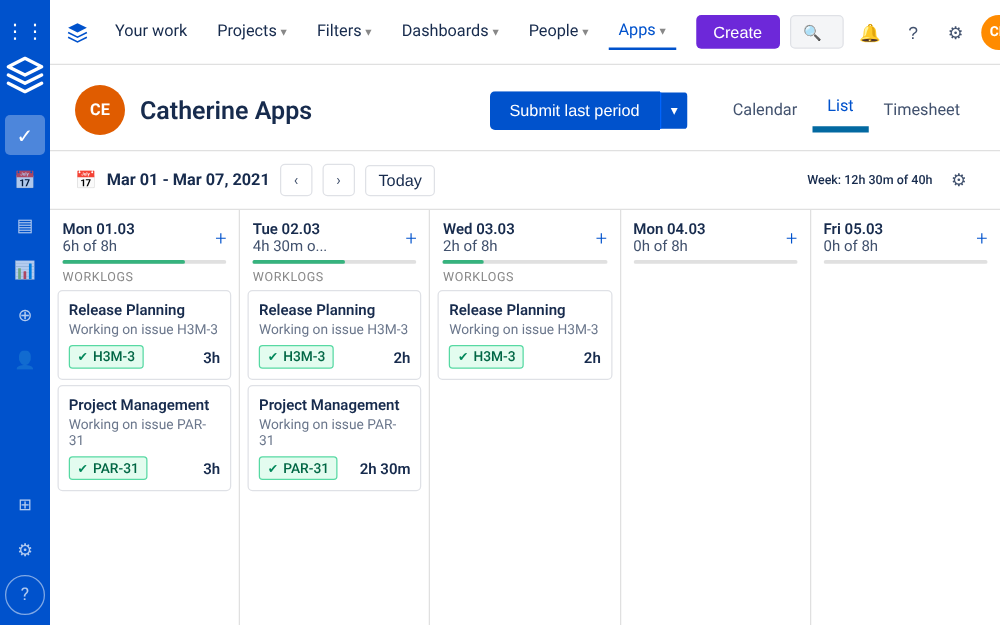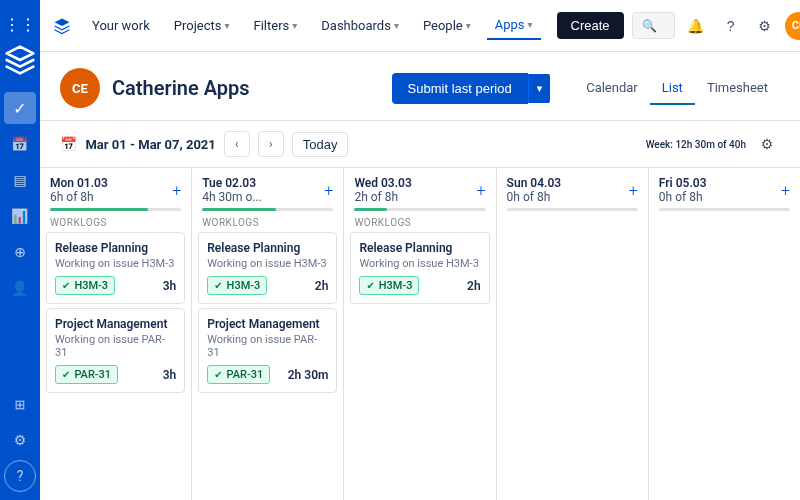--- a/index.html
+++ b/index.html
@@ -114,21 +114,21 @@
       background: #ff8b00;
       display: flex;
       align-items: center;
       justify-content: center;
       color: #fff;
       font-size: 11px;
       font-weight: bold;
       cursor: pointer;
     }
     .create-btn {
-      background: #0f172a;
+      background: #6d28d9;
       color: #fff;
       border: none;
       border-radius: 4px;
       padding: 6px 14px;
       font-size: 13px;
       font-weight: 500;
       cursor: pointer;
     }
 
     
@@ -198,21 +198,21 @@
     }
     .view-tab {
       padding: 8px 12px;
       font-size: 13px;
       cursor: pointer;
       color: #42526e;
       border-bottom: 2px solid transparent;
     }
     .view-tab.active {
       color: #0052cc;
-      border-bottom: 2px solid #0369a1;
+      border-bottom: 5px solid #0369a1;
     }
 
     
     .calendar-controls {
       display: flex;
       align-items: center;
       padding: 10px 20px;
       gap: 8px;
       border-bottom: 1px solid #e0e0e0;
     }
@@ -556,21 +556,21 @@
                   <span>H3M-3</span>
                 </div>
                 <div class="card-time">2h</div>
               </div>
             </div>
           </div>
         </div>
         <div class="day-col">
           <div class="day-header">
             <div style="display: flex; flex-direction: column;">
-              <span class="day-label">Sun 04.03</span>
+              <span class="day-label">Mon 04.03</span>
               <span class="day-hours">0h of 8h</span>
             </div>
             <span class="day-add">+</span>
           </div>
           <div class="day-progress-bar">
             <div class="day-progress-fill" style="width: 0%;"></div>
           </div>
           <div class="day-cards"></div>
         </div>
         <div class="day-col">

